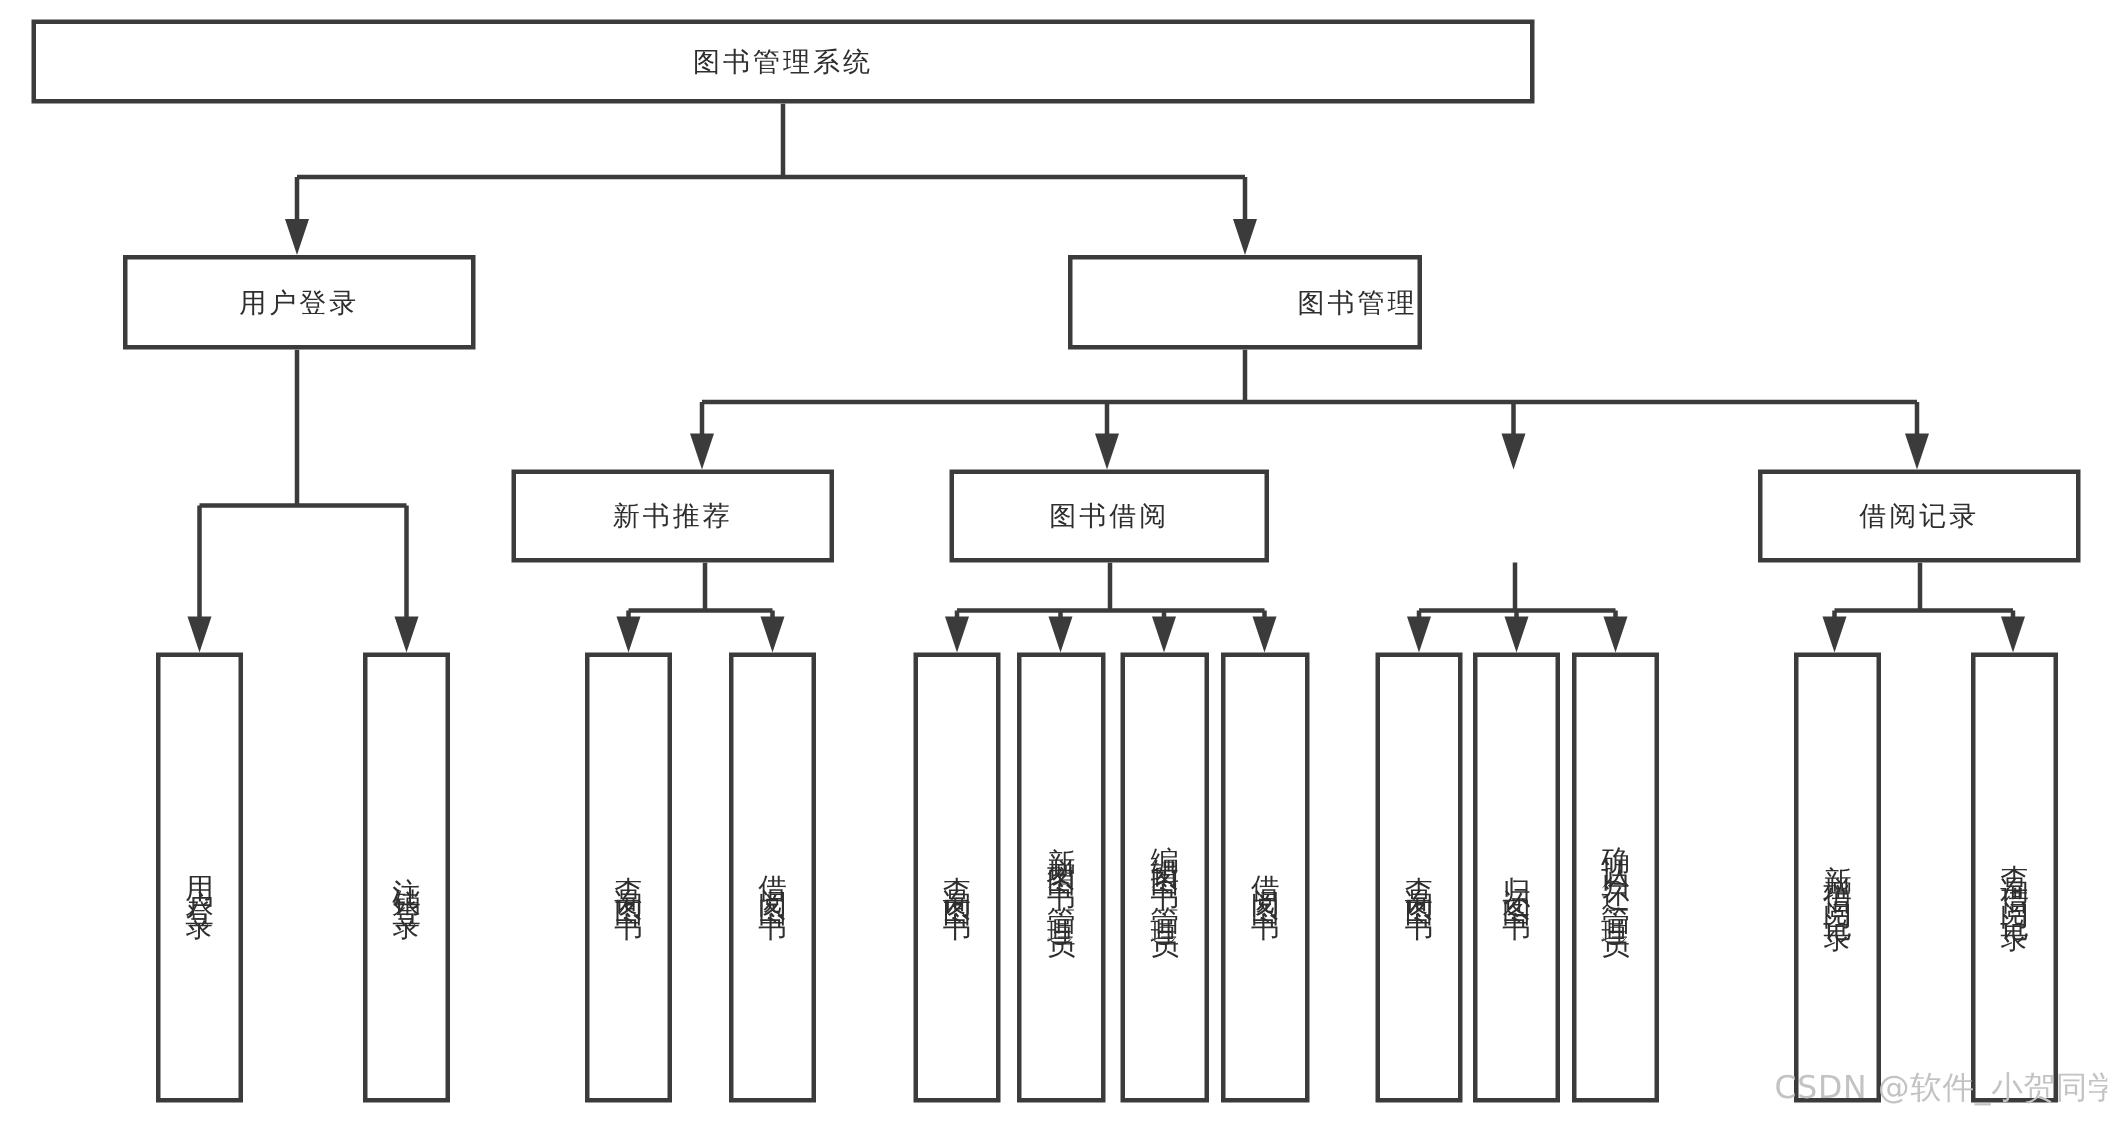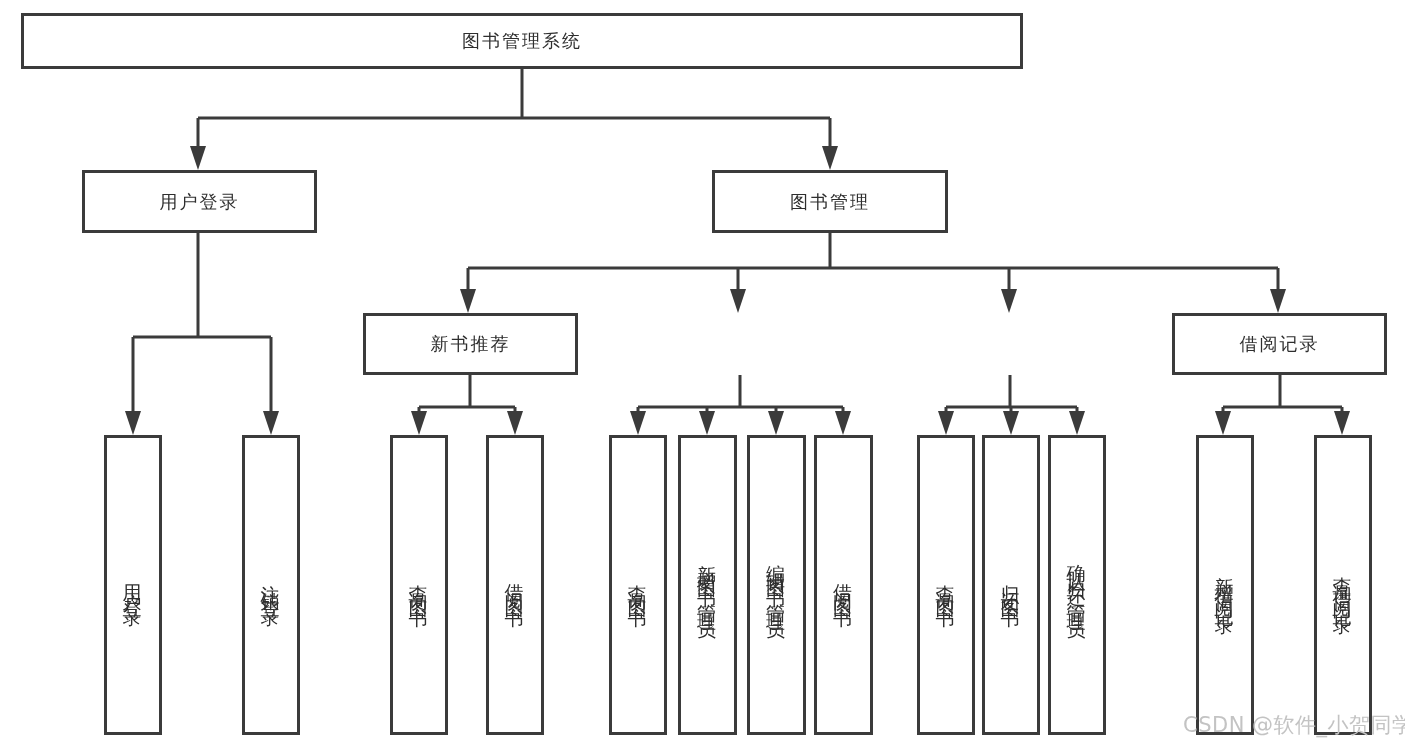--- a/index.html
+++ b/index.html
@@ -87,26 +87,29 @@
     <polygon points="1334,411 1350,411 1342,435"></polygon>
   </svg>
 
   <div class="box" style="left:21px;top:13px;width:1002px;height:56px;">
     <span class="h-label">图书管理系统</span>
   </div>
 
   <div class="box" style="left:82px;top:170px;width:235px;height:63px;">
     <span class="h-label">用户登录</span>
   </div>
-  <div class="box" style="left:712px;top:170px;width:236px;height:63px;">
+  <div class="box" style="left:712px;top:170px;width:236px;height:63px;justify-content:flex-end;">
     <span class="h-label">图书管理</span>
   </div>
 
-  <div class="box" style="left:363px;top:313px;width:215px;height:62px;">
+  <div class="box" style="left:341px;top:313px;width:215px;height:62px;">
     <span class="h-label">新书推荐</span>
+  </div>
+  <div class="box" style="left:633px;top:313px;width:213px;height:62px;">
+    <span class="h-label">图书借阅</span>
   </div>
   <div class="box" style="left:1172px;top:313px;width:215px;height:62px;">
     <span class="h-label">借阅记录</span>
   </div>
 
   <div class="box" style="left:104px;top:435px;width:58px;height:300px;">
     <span class="v-label">用户登录</span>
   </div>
   <div class="box" style="left:242px;top:435px;width:58px;height:300px;">
     <span class="v-label">注销登录</span>

